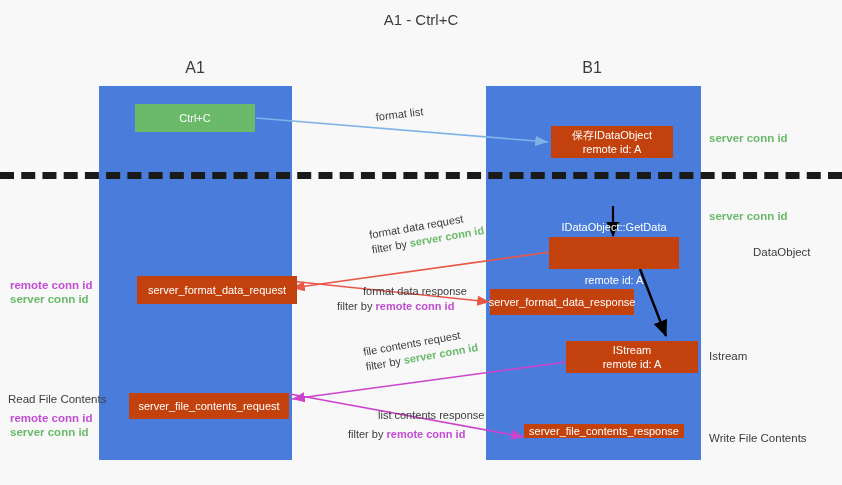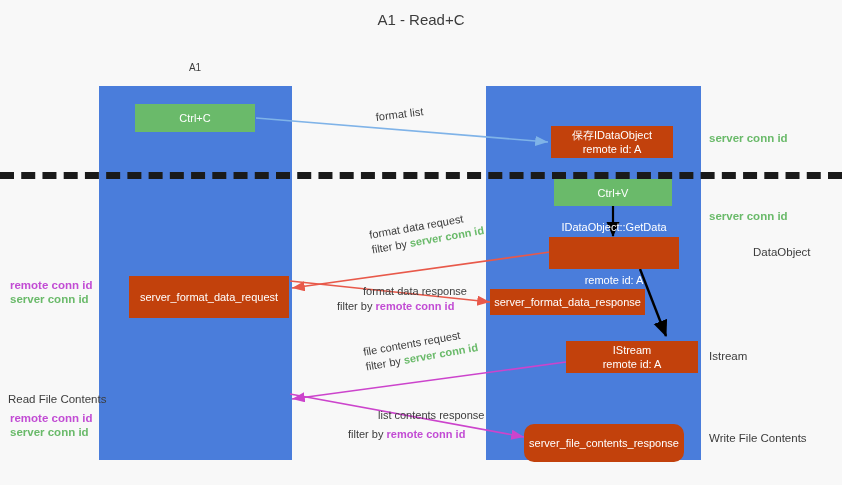--- a/index.html
+++ b/index.html
@@ -28,21 +28,21 @@
     width: 842px;
     text-align: center;
     color: #3c3c3c;
     font-size: 15px;
     line-height: 19px;
   }
   .col-header {
     position: absolute;
     text-align: center;
     color: #3c3c3c;
-    font-size: 10px;
+    font-size: 16px;
     line-height: 14px;
     width: 160px;
   }
   .lane {
     position: absolute;
     background: #4a7ddb;
   }
   .node {
     position: absolute;
     box-sizing: border-box;
@@ -84,24 +84,25 @@
     width: 842px;
     height: 0;
     border-top: 7px dashed #1a1a1a;
   }
 </style>
 </head>
 <body>
 
 <div id="canvas">
 
-  <div class="title" style="top:10px;">A1 - Read+C</div>
+  <div class="title" style="top:10px;">A1 - Ctrl+C</div>
 
   <div class="col-header" style="left:115px; top:61px;">A1</div>
   <div class="col-header" style="left:115px; top:74px;margin-top:24px;">remote</div>
+  <div class="col-header" style="left:512px; top:61px;">B1</div>
 
   <div class="lane" style="left:99px; top:86px; width:193px; height:374px;"></div>
   <div class="lane" style="left:486px; top:86px; width:215px; height:374px;"></div>
 
   <svg id="svg-layer" viewBox="0 0 842 485">
     <defs>
       <marker id="ah-blue" markerWidth="9" markerHeight="9" refX="8" refY="3.2" orient="auto">
         <path d="M0,0 L8,3.2 L0,6.4 z" fill="#7fb3e8"></path>
       </marker>
       <marker id="ah-red" markerWidth="9" markerHeight="9" refX="8" refY="3.2" orient="auto">
@@ -134,44 +135,44 @@
 
   <div class="node green" style="left:135px; top:104px; width:120px; height:28px;">
     <span>Ctrl+C</span>
   </div>
 
   <div class="node orange" style="left:551px; top:126px; width:122px; height:32px;">
     <span>保存IDataObject</span>
     <span>remote id: A</span>
   </div>
 
-  <div class="node green" style="left:554px; top:179px; width:118px; height:27px;">
-    <span>Ctrl+V</span>
-  </div>
 
   <div class="node orange" style="left:549px; top:237px; width:130px; height:32px;gap:39px;">
     <span>IDataObject::GetData</span>
     <span>remote id: A</span>
   </div>
 
-  <div class="node orange" style="left:129px; top:276px; width:160px; height:42px;text-align:right;">
+  <div class="node orange" style="left:137px; top:276px; width:160px; height:28px;text-align:right;">
     <span>server_format_data_request</span>
   </div>
 
-  <div class="node orange" style="left:490px; top:289px; width:155px; height:26px;">
+  <div class="node orange" style="left:490px; top:289px; width:144px; height:26px;">
     <span>server_format_data_response</span>
   </div>
 
   <div class="node orange" style="left:566px; top:341px; width:132px; height:32px;">
     <span>IStream</span>
     <span>remote id: A</span>
   </div>
 
-
-  <div class="node orange" style="left:524px; top:424px; width:160px; height:38px;border-radius:10px;">
+  <div class="node orange" style="left:129px; top:393px; width:160px; height:26px;">
+    <span>server_file_contents_request</span>
+  </div>
+
+  <div class="node orange" style="left:524px; top:424px; width:160px; height:14px;">
     <span>server_file_contents_response</span>
   </div>
 
   <div class="side-label green-text" style="left:709px; top:131px;">server conn id</div>
   <div class="side-label green-text" style="left:709px; top:209px;">server conn id</div>
   <div class="side-label" style="left:709px; top:245px;margin-left:44px;">DataObject</div>
   <div class="side-label" style="left:709px; top:349px;">Istream</div>
   <div class="side-label" style="left:709px; top:431px;">Write File Contents</div>
 
   <div class="side-label magenta-text" style="left:10px; top:278px;">remote conn id</div>

